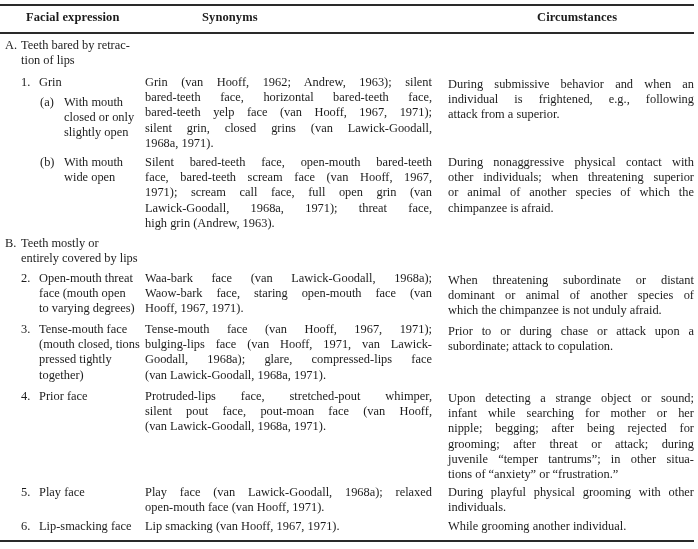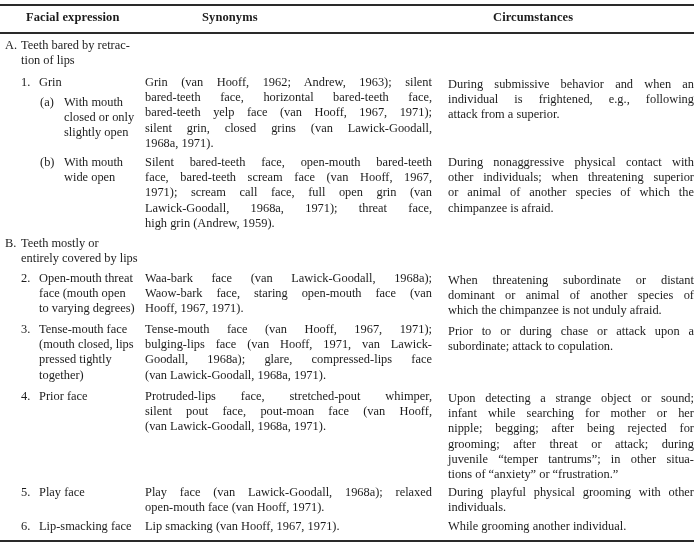--- a/index.html
+++ b/index.html
@@ -12,21 +12,21 @@
     .rule { position: absolute; left: 0; width: 694px; background: #2a2a2a; }
     .rule.top { top: 4px; height: 2px; }
     .rule.mid { top: 32px; height: 2px; }
     .rule.bot { top: 540px; height: 2px; }
     .hdr {
       position: absolute; top: 10px; font-weight: bold; font-size: 12.5px;
       font-family: "Liberation Serif", serif; letter-spacing: 0.1px; text-align: right;
     }
     .hdr.c1 { left: 26px; }
     .hdr.c2 { left: 202px; }
-    .hdr.c3 { left: 493px; }
+    .hdr.c3 { left: 537px; }
     .cell {
       position: absolute; font-family: "Liberation Serif", serif;
       font-size: 12.4px; line-height: 15.2px;
     }
     .c2cell { left: 145px; width: 287px; text-align: justify; }
     .c3cell { left: 448px; width: 246px; text-align: justify; }
     .lbl { position: absolute; font-family: "Liberation Serif", serif; font-size: 12.4px; line-height: 15.2px; }
     .num { position: absolute; font-family: "Liberation Serif", serif; font-size: 12.4px; line-height: 15.2px; }
     .line { display: block; white-space: nowrap; }
     .just { text-align: justify; text-align-last: justify; display: block; }
@@ -79,21 +79,21 @@
         <span class="num" style="left:40px; top:155px;">(b)</span>
         <div class="lbl" style="left:64px; top:155px;">
           <span class="line">With mouth</span>
           <span class="line">wide open</span>
         </div>
         <div class="cell c2cell" style="top:155px;">
           <span class="just">Silent bared-teeth face, open-mouth bared-teeth</span>
           <span class="just">face, bared-teeth scream face (van Hooff, 1967,</span>
           <span class="just">1971); scream call face, full open grin (van</span>
           <span class="just">Lawick-Goodall, 1968a, 1971); threat face,</span>
-          <span class="line">high grin (Andrew, 1959).</span>
+          <span class="line">high grin (Andrew, 1963).</span>
         </div>
         <div class="cell c3cell" style="top:155px;">
           <span class="just">During nonaggressive physical contact with</span>
           <span class="just">other individuals; when threatening superior</span>
           <span class="just">or animal of another species of which the</span>
           <span class="line">chimpanzee is afraid.</span>
         </div>
       </div>
     </div>
   </div>
@@ -121,21 +121,21 @@
         <span class="just">When threatening subordinate or distant</span>
         <span class="just">dominant or animal of another species of</span>
         <span class="line">which the chimpanzee is not unduly afraid.</span>
       </div>
     </div>
 
     <div>
       <span class="num" style="left:21px; top:322px;">3.</span>
       <div class="lbl" style="left:39px; top:322px;">
         <span class="line">Tense-mouth face</span>
-        <span class="line">(mouth closed, lips</span>
+        <span class="line">(mouth closed, tions</span>
         <span class="line">pressed tightly</span>
         <span class="line">together)</span>
       </div>
       <div class="cell c2cell" style="top:322px;">
         <span class="just">Tense-mouth face (van Hooff, 1967, 1971);</span>
         <span class="just">bulging-lips face (van Hooff, 1971, van Lawick-</span>
         <span class="just">Goodall, 1968a); glare, compressed-lips face</span>
         <span class="line">(van Lawick-Goodall, 1968a, 1971).</span>
       </div>
       <div class="cell c3cell" style="top:324px;">

